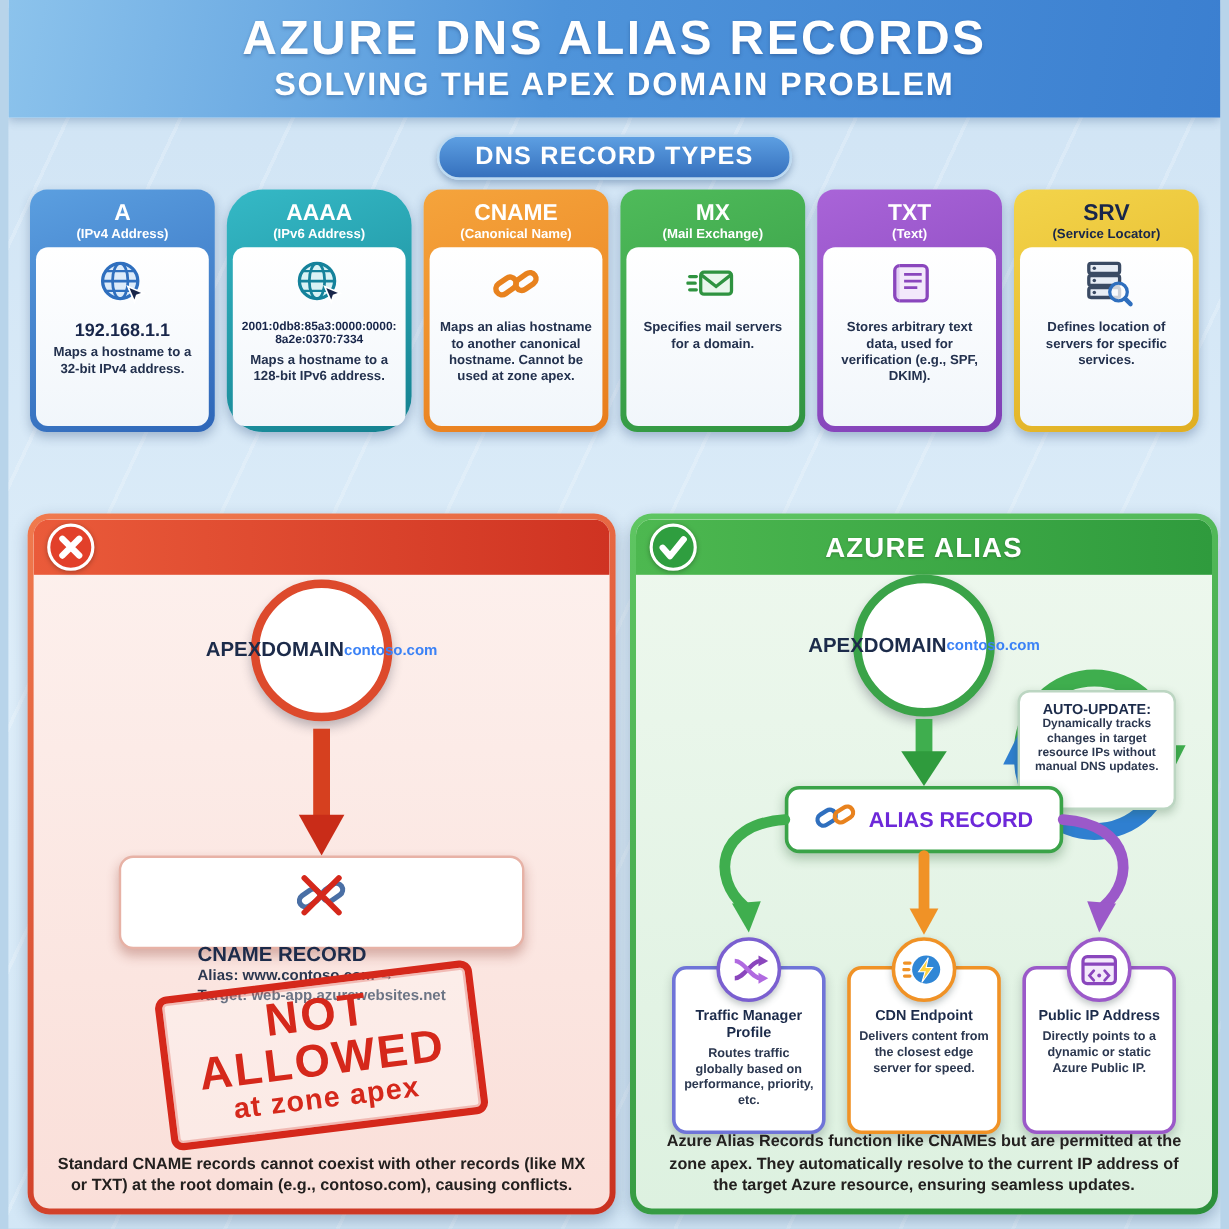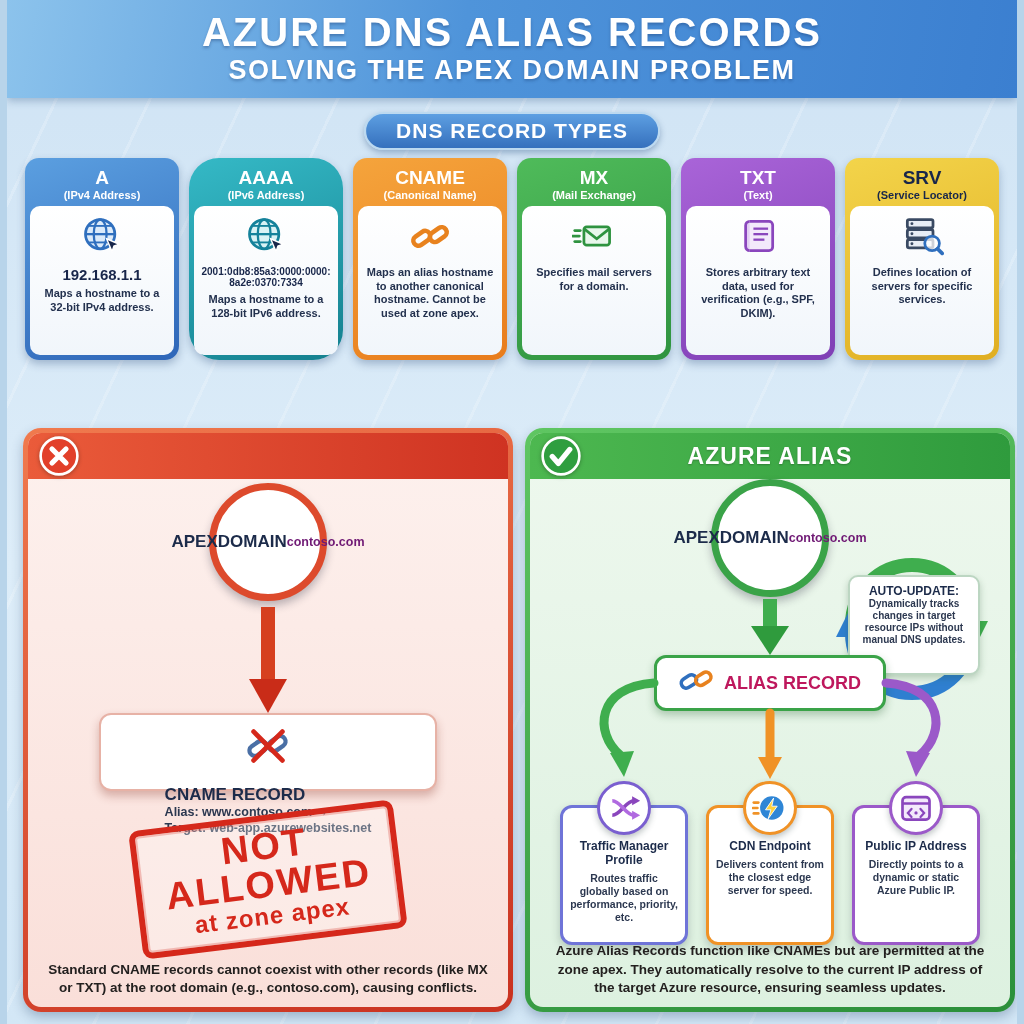--- a/index.html
+++ b/index.html
@@ -78,21 +78,21 @@
   .panel-badge { position:absolute; left:10px; top:2px; width:42px; height:42px; }
   .panel-badge svg { width:100%; height:100%; filter:drop-shadow(0 1px 2px rgba(0,0,0,.3)); }
 
   
   .apex {
     position:absolute; left:50%; transform:translateX(-50%); width:118px; height:118px; border-radius:50%;
     background:#fff; display:flex; flex-direction:row; align-items:center; justify-content:center;
     text-align:center; box-shadow:0 5px 9px rgba(40,40,60,.3); line-height:1.1;
   }
   .apex .l1 { font-size:17px; font-weight:800; color:#1c2b4a; }
-  .apex .dom { font-size:12.5px; font-weight:600; color:#701a75; margin-top:2px; }
+  .apex .dom { font-size:12.5px; font-weight:600; color:#3b82f6; margin-top:2px; }
   .apex-red   { top:50px; border:7px solid #dd4a2c; }
   .apex-green { top:46px; border:7px solid #3aa348; }
 
   .big-arrow { position:absolute; left:50%; transform:translateX(-50%); }
 
   
   .cname-box {
     position:absolute; top:280px; left:50%; transform:translateX(-50%); width:338px; height:78px;
     background:#fff; border:2px solid #e7b2a6; border-radius:12px;
     box-shadow:0 5px 10px rgba(130,40,25,.3);
@@ -117,21 +117,21 @@
   .footnote b { font-weight:800; }
 
   
   .alias-box {
     position:absolute; top:222px; left:50%; transform:translateX(-50%); width:232px; height:56px;
     background:#fff; border:3px solid #3aa348; border-radius:12px;
     box-shadow:0 4px 9px rgba(30,90,40,.3);
     display:flex; align-items:center; justify-content:center; gap:9px;
   }
   .alias-box svg { width:36px; height:36px; }
-  .alias-box .lbl { font-size:18px; font-weight:800; color:#be185d; }
+  .alias-box .lbl { font-size:18px; font-weight:800; color:#6d28d9; }
 
   .cycle { position:absolute; left:295px; top:88px; width:175px; height:200px; }
   .auto-box {
     position:absolute; left:318px; top:142px; width:132px; height:100px;
     background:#fff; border:2px solid #bcd6c2; border-radius:10px;
     box-shadow:0 3px 7px rgba(30,80,40,.25); padding:7px 6px; text-align:center; line-height:1.2;
   }
   .auto-box .t { font-size:12px; font-weight:800; color:#1c2b4a; }
   .auto-box .d { font-size:10px; font-weight:600; color:#2c3850; }
 

